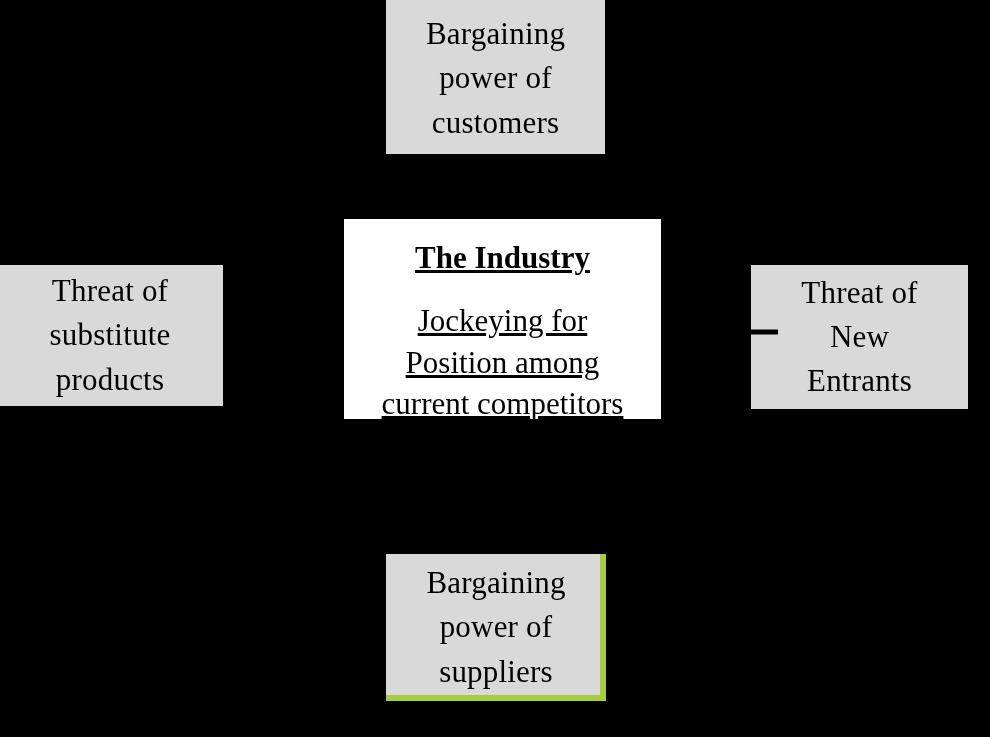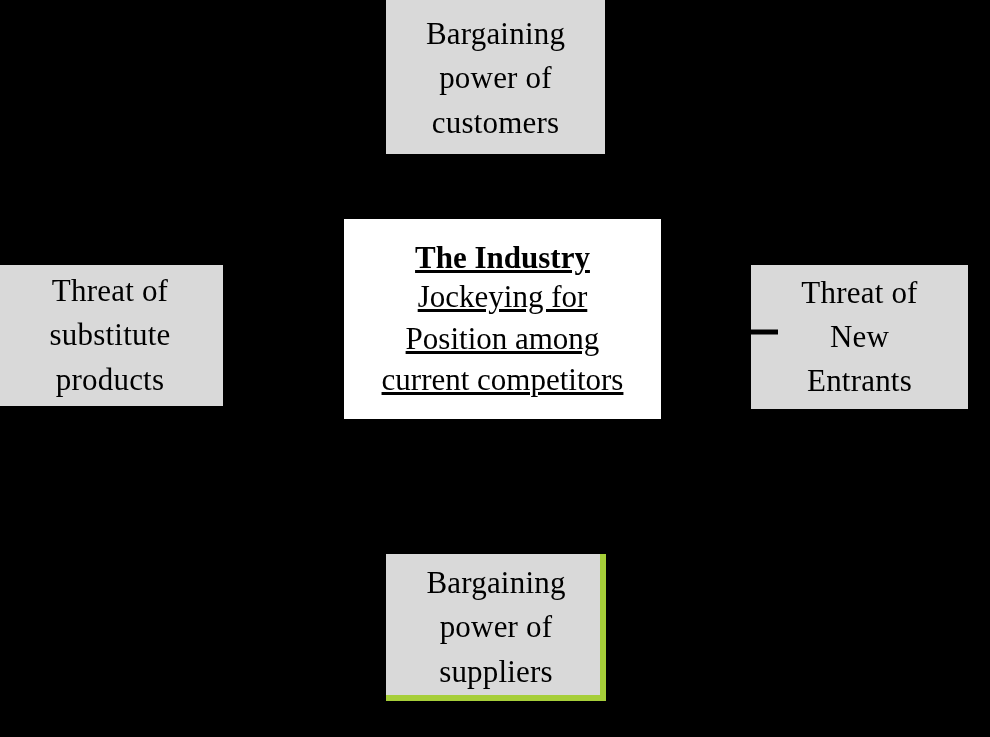--- a/index.html
+++ b/index.html
@@ -108,20 +108,21 @@
   }
   #box-industry .industry-title {
     font-size: 31px;
     font-weight: bold;
     line-height: 1.2;
   }
   #box-industry .industry-sub {
     font-size: 31px;
     line-height: 1.34;
     white-space: pre-line;
+    margin-top: 24px;
   }
 
   
   .arrow {
     position: absolute;
     pointer-events: none;
   }
 </style>
 </head>
 <body>

